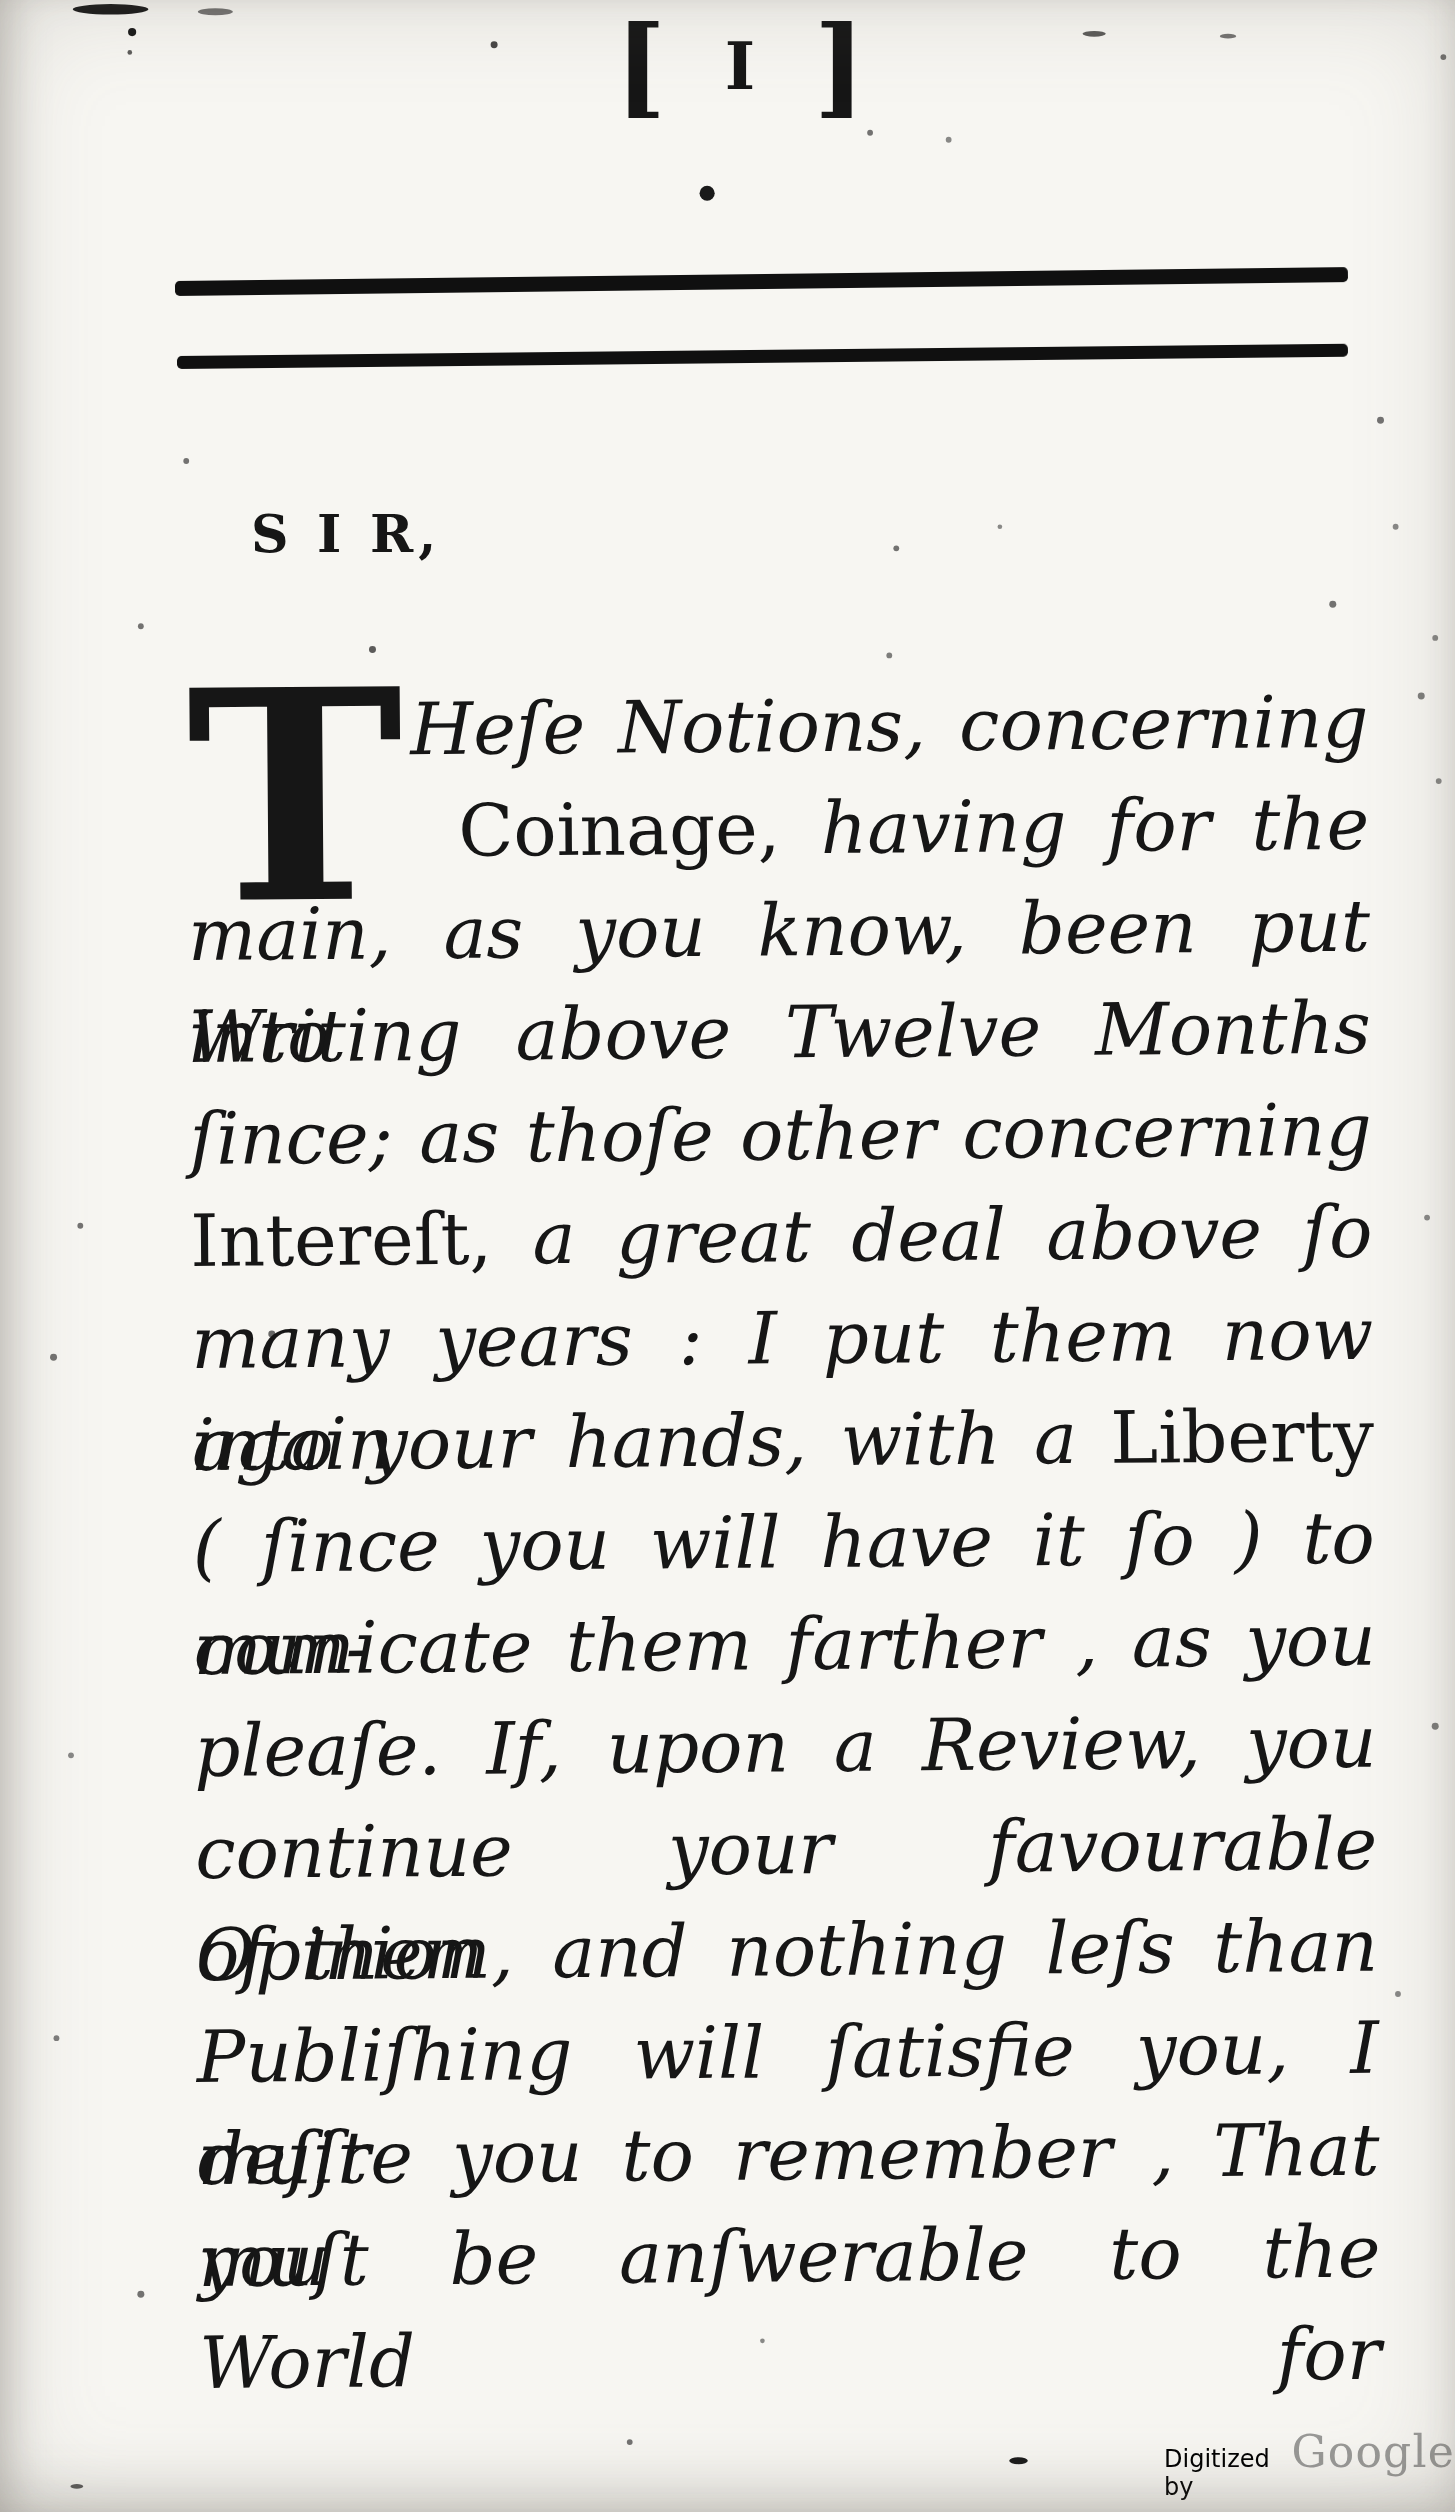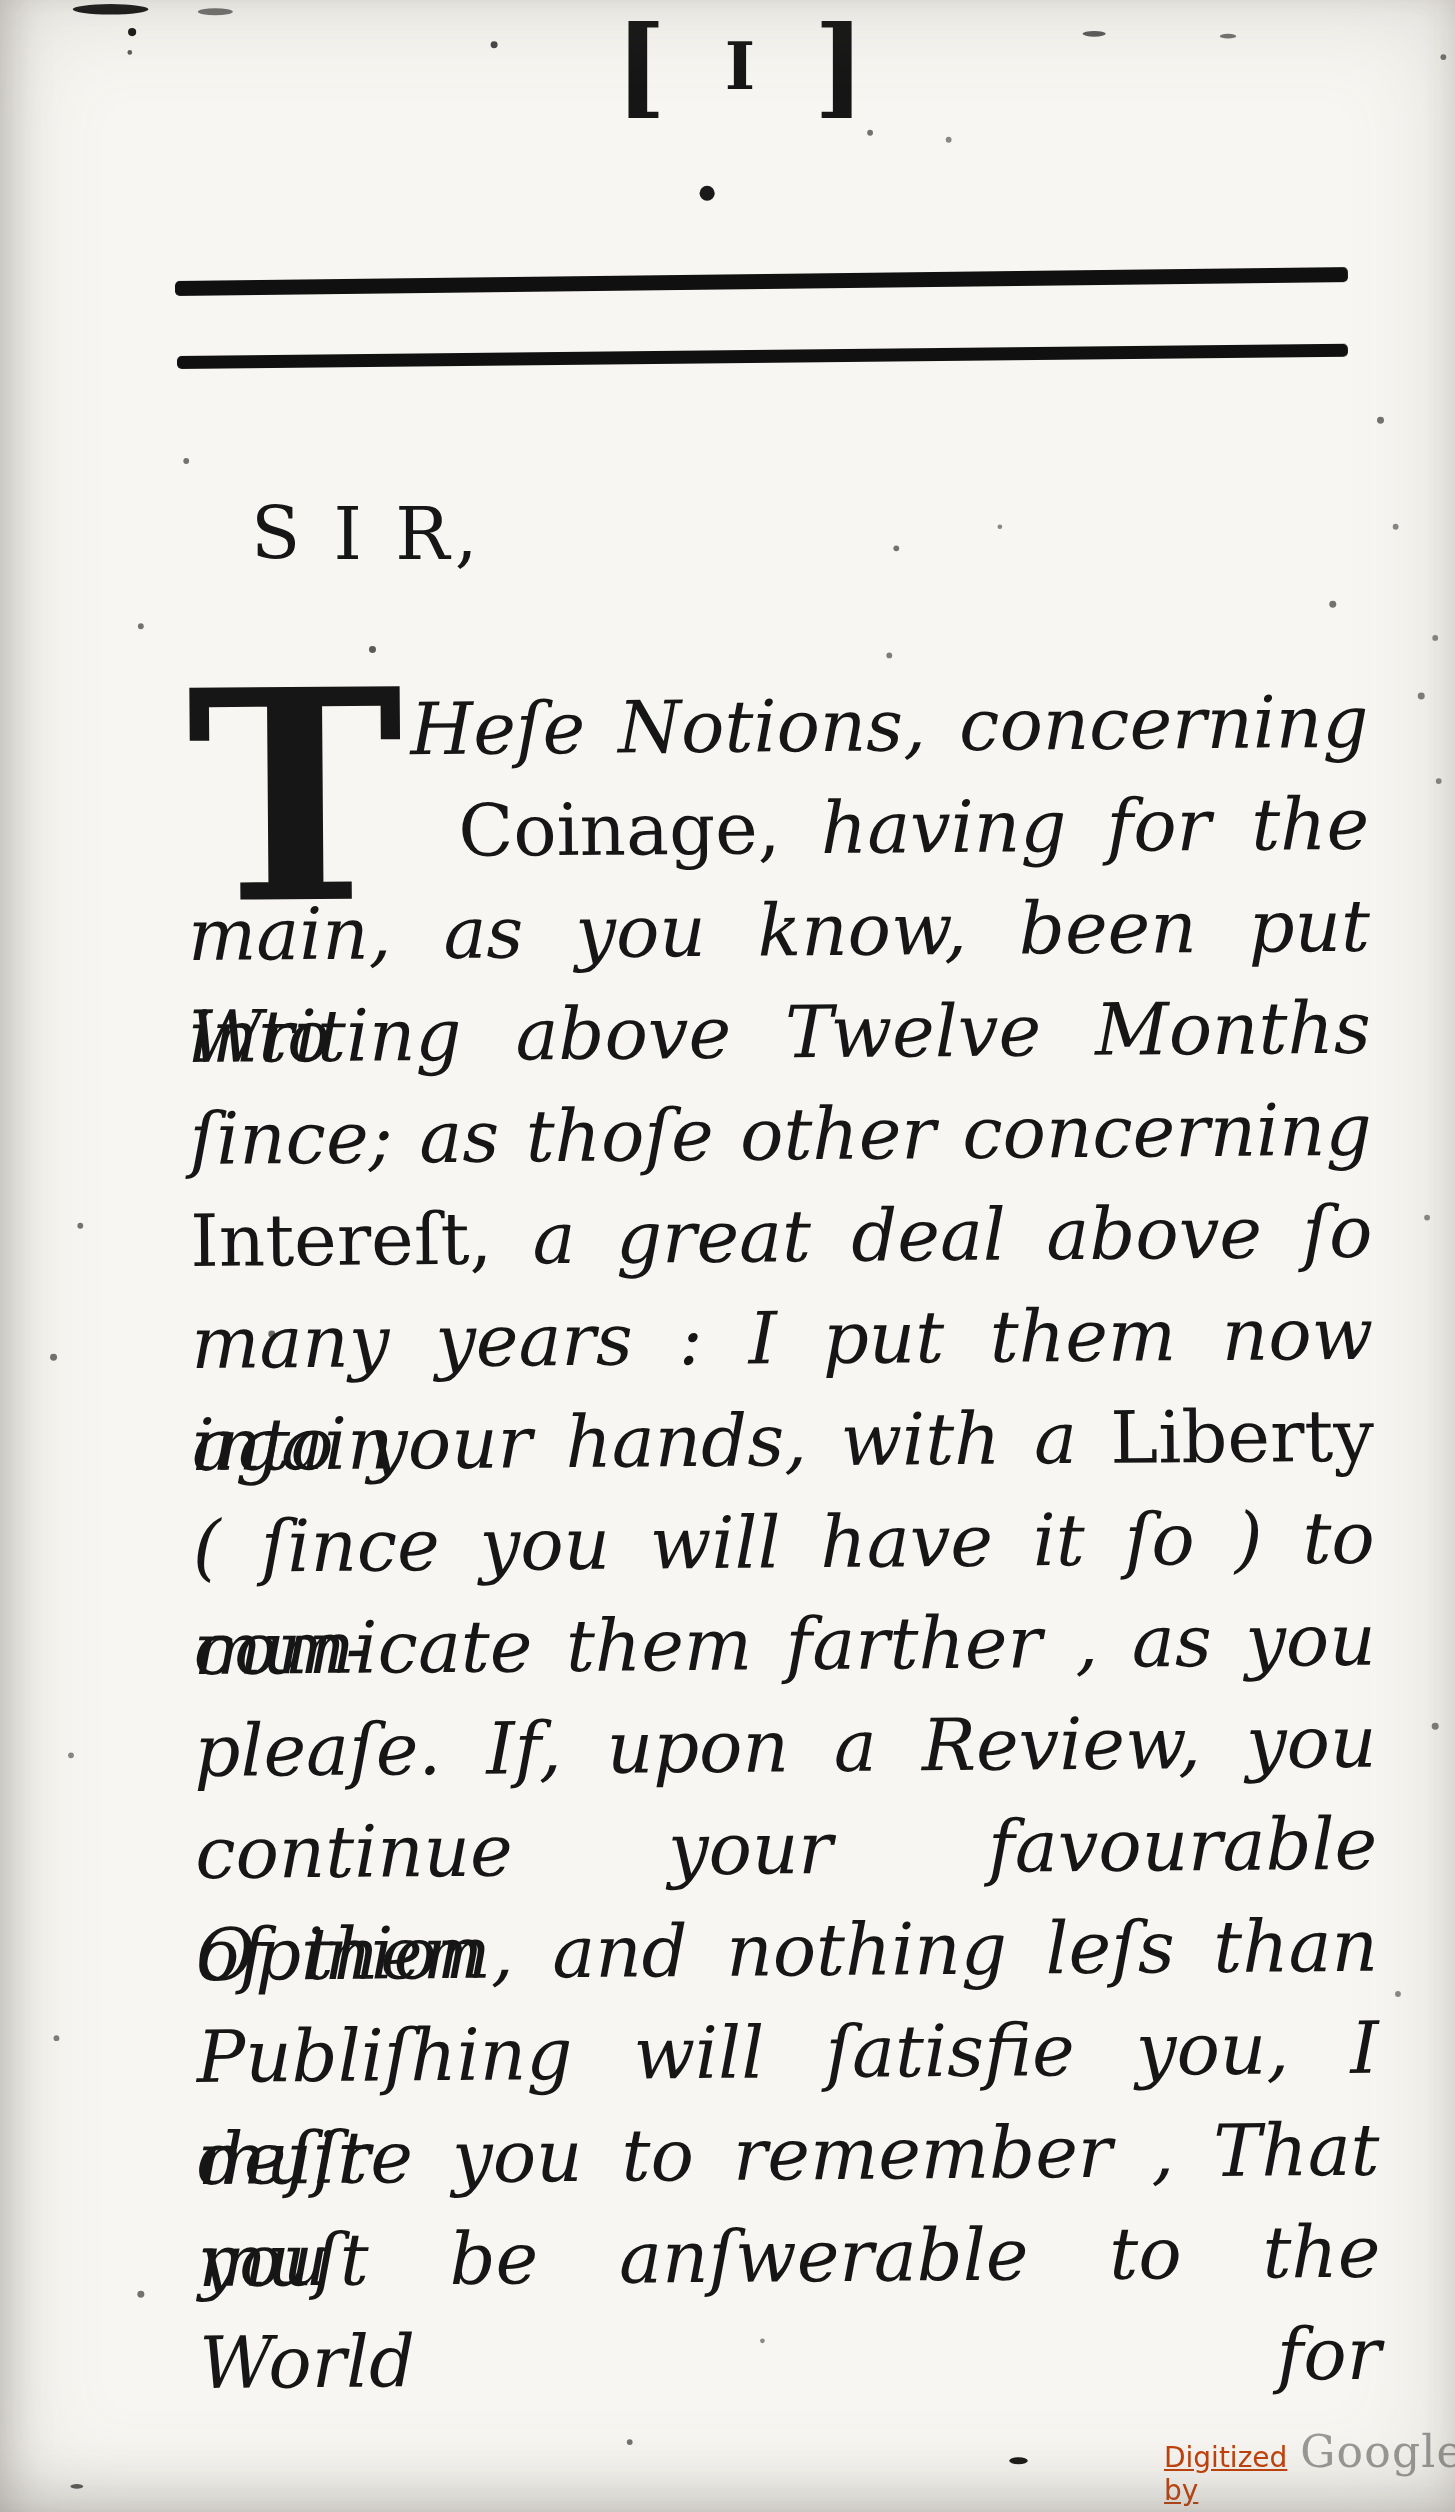--- a/index.html
+++ b/index.html
@@ -32,21 +32,21 @@
   .rule{
     position:absolute;background:#101010;border-radius:4.7px;
     transform-origin:left center;filter:blur(0.4px);
   }
   .rule1{left:175px;top:281px;width:1173px;height:14.6px;transform:rotate(-0.68deg);}
   .rule2{left:177px;top:356px;width:1171px;height:12.8px;transform:rotate(-0.60deg);}
 
   
   .salutation{
     position:absolute;left:251px;top:494px;
-    font-size:72px;line-height:80px;letter-spacing:5.2px;font-weight:400;
+    font-size:52px;line-height:80px;letter-spacing:5.2px;font-weight:700;
   }
 
   
   .textblock{
     position:absolute;left:186px;top:680px;width:1182px;
     transform:rotate(-0.45deg);transform-origin:left top;
     font-style:italic;font-size:72px;word-spacing:-1.2px;
   }
   .line{
     height:102px;line-height:102px;
@@ -59,21 +59,21 @@
   .dropcap{
     position:absolute;left:0;top:10.5px;height:215px;
     font-style:normal;font-weight:700;font-size:291px;line-height:215px;
   }
 
   
   .watermark{
     position:absolute;left:1164px;top:2426px;
     display:flex;align-items:baseline;gap:12.8px;
   }
-  .wm-pre{font-family:"DejaVu Sans", sans-serif;font-size:28px;color:#c2410c;text-decoration:underline;}
+  .wm-pre{font-family:"DejaVu Sans", sans-serif;font-size:24px;color:#000000;}
   .wm-brand{font-family:"DejaVu Serif", serif;font-size:44px;letter-spacing:1.2px;color:#999997;}
 
   .specks{position:absolute;left:0;top:0;pointer-events:none;}
 </style>
 </head>
 <body>
 
 <div class="page">
 
   <div class="pagenum">

